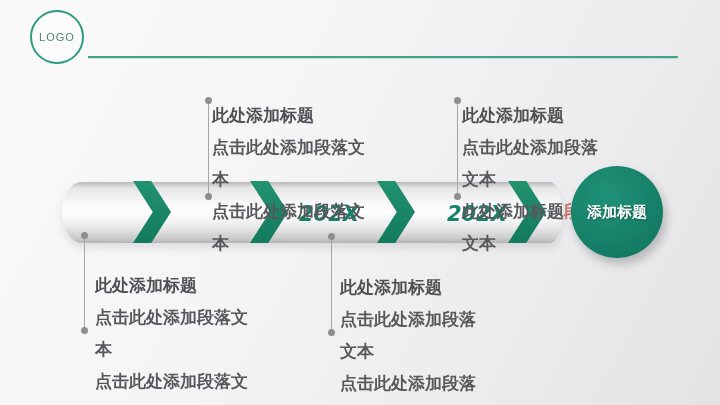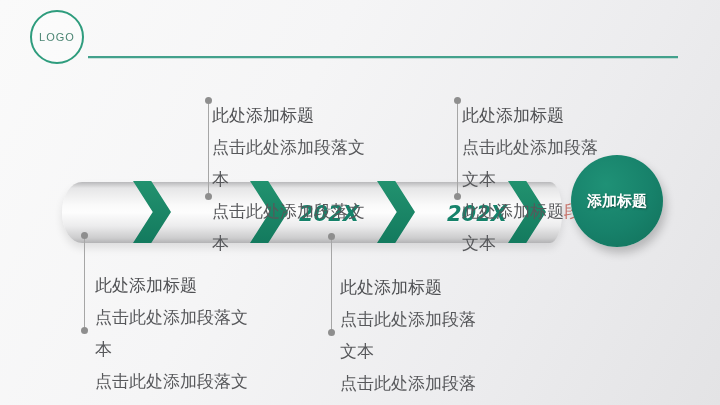--- a/index.html
+++ b/index.html
@@ -38,28 +38,28 @@
   .year{
     position:absolute;top:202px;z-index:3;
     font-family:"DejaVu Sans",sans-serif;font-style:italic;font-weight:700;
     font-size:21px;color:#15826a;text-shadow:0 1px 0 rgba(255,255,255,0.5);
   }
   
   .vline{position:absolute;width:1px;background:#a6a6a6;z-index:4;}
   .dot{position:absolute;width:7px;height:7px;border-radius:50%;background:#8e8e8e;z-index:4;}
   
   .tb{
-    position:absolute;z-index:5;font-size:17px;font-weight:400;line-height:32px;
+    position:absolute;z-index:5;font-size:17px;font-weight:700;line-height:32px;
     color:#57585b;white-space:nowrap;
   }
   .tb .t{color:#4f5053;}
   .red{color:#c9756c;}
   
   .end-circle{
-    position:absolute;left:571px;top:155px;width:92px;height:92px;border-radius:50%;z-index:6;
+    position:absolute;left:571px;top:166px;width:92px;height:92px;border-radius:50%;z-index:6;
     background:radial-gradient(circle at 38% 32%,#1f9176 0%,#17816a 55%,#11705a 100%);
     box-shadow:3px 6px 10px rgba(0,0,0,0.22);
     display:flex;align-items:center;justify-content:center;
   }
   .end-circle span{color:#ffffff;font-size:15px;font-weight:700;text-shadow:1px 1px 2px rgba(0,0,0,0.35);}
 </style>
 </head>
 <body>
 
 <div class="slide">

